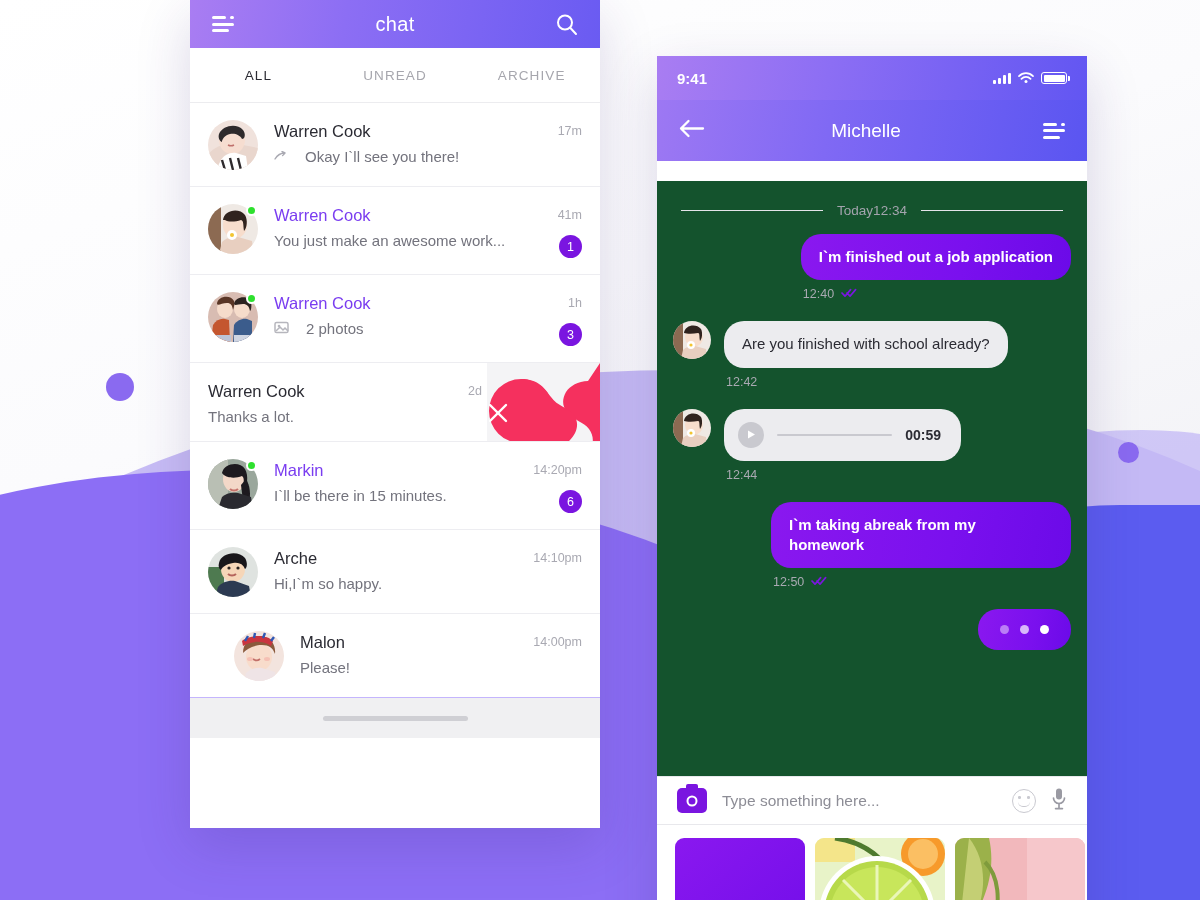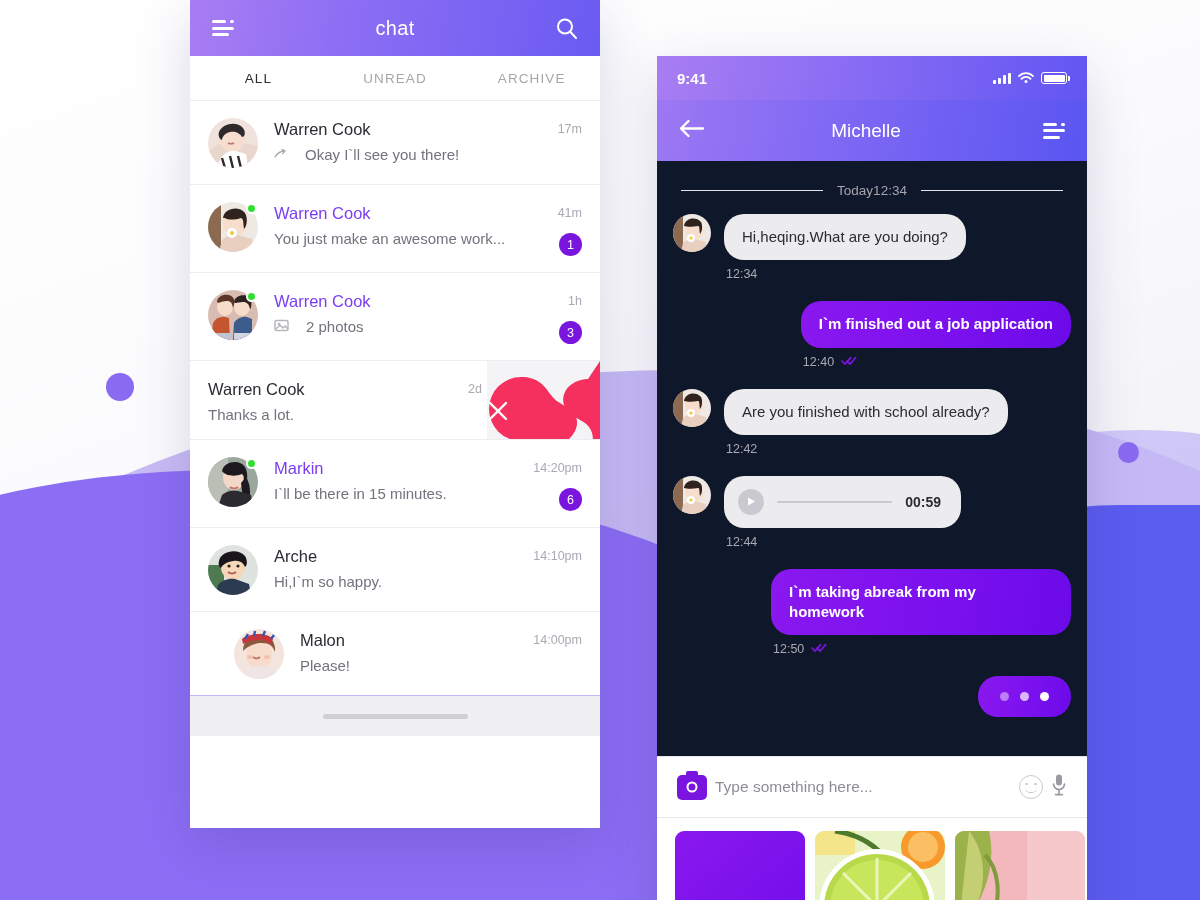--- a/index.html
+++ b/index.html
@@ -53,38 +53,38 @@
     left: 190px; top: 0; width: 410px; height: 828px;
     box-shadow: 0 18px 50px rgba(60, 40, 120, .18);
   }
   #phone-right {
     left: 657px; top: 56px; width: 430px; height: 900px;
     box-shadow: 0 18px 50px rgba(60, 40, 120, .18);
   }
 
   
   .l-header {
-    height: 56px; background: linear-gradient(100deg, #a97df2 0%, #8c6ef4 38%, #6a5bf2 100%);
+    height: 48px; background: linear-gradient(100deg, #a97df2 0%, #8c6ef4 38%, #6a5bf2 100%);
     display: flex; align-items: center; padding: 16px 22px; position: relative;
   }
   .l-title {
     position: absolute; left: 0; right: 0; text-align: center;
     color: #fff; font-size: 20px; letter-spacing: .3px;
   }
   .ico-menu { width: 22px; height: 16px; position: relative; z-index: 2; }
   .ico-menu i { position: absolute; background: #fff; border-radius: 1.5px; height: 3px; left: 0; }
   .ico-menu i.m1 { top: 0; width: 14px; }
   .ico-menu i.m1b { top: 0; width: 4px; left: 18px; }
   .ico-menu i.m2 { top: 6.5px; width: 22px; }
   .ico-menu i.m3 { top: 13px; width: 17px; }
   .ico-search { margin-left: auto; z-index: 2; display: flex; }
 
   
   .tabs {
-    display: flex; height: 45px; align-items: center; background: #fff;
+    display: flex; height: 55px; align-items: center; background: #fff;
     border-bottom: 1px solid #ececef;
   }
   .tab { flex: 1; text-align: center; font-size: 13.5px; letter-spacing: 1.1px; color: #a6a6ad; }
   .tab.active { color: #2b2b33; }
 
   
   .conv-list { background: #fff; }
   .conv {
     display: flex; align-items: flex-start; padding: 17px 18px 16px 18px;
     position: relative; border-bottom: 1px solid #ededf1;
@@ -137,21 +137,21 @@
   .batt { width: 26px; height: 12px; border: 1.6px solid #fff; border-radius: 3px; padding: 1.5px; position: relative; }
   .batt::after { content:""; position:absolute; right:-4px; top:3px; width:2.4px; height:5px; background:#fff; border-radius:0 1px 1px 0;}
   .batt i { display: block; height: 100%; width: 100%; background: #fff; border-radius: 1px; }
 
   .r-nav {
     height: 61px; background: linear-gradient(100deg, #9d78f3 0%, #8069f4 40%, #5a55f1 100%);
     display: flex; align-items: center; padding: 0 22px; position: relative;
   }
   .r-title { position: absolute; left: 0; right: 12px; text-align: center; color: #fff; font-size: 19px; }
 
-  .chat-area { background: #0f172a; height: 595px; position: relative; padding: 0 16px; }
+  .chat-area { background: #14532d; height: 595px; position: relative; padding: 0 16px; margin-top: 20px; }
   .day-divider { display: flex; align-items: center; gap: 14px; padding: 22px 8px 16px; }
   .day-divider .ln { flex: 1; height: 1px; background: #e4e4e9; }
   .day-divider span { font-size: 13.5px; color: #a4a4ae; }
 
   .row { display: flex; margin-bottom: 4px; }
   .row.out { justify-content: flex-end; }
   .msg-avatar { width: 38px; height: 38px; border-radius: 50%; overflow: hidden; flex: 0 0 38px; margin-right: 13px; position: relative; }
   .bubble-col { max-width: 300px; }
   .bubble {
     padding: 13px 18px; font-size: 15px; line-height: 1.35;
@@ -176,22 +176,22 @@
   .voice-dur { font-size: 14px; color: #2b2b33; font-weight: bold; }
   .typing {
     background: linear-gradient(100deg, #8a18ef 0%, #7a10ee 60%, #6b0ae8 100%);
     border-radius: 20px; padding: 16px 22px; display: inline-flex; gap: 11px; align-items: center;
   }
   .typing i { width: 9px; height: 9px; border-radius: 50%; background: #fff; display: block; }
   .typing i:nth-child(1) { opacity: .45; }
   .typing i:nth-child(2) { opacity: .7; }
 
   .input-bar {
-    height: 62px; border-top: 1px solid #e8e8ec; border-bottom: 1px solid #e8e8ec;
-    background: #fff; display: flex; align-items: center; padding: 16px 20px; gap: 8px;
+    height: 49px; border-top: 1px solid #e8e8ec; border-bottom: 1px solid #e8e8ec;
+    background: #fff; display: flex; align-items: center; padding: 16px 20px; gap: 15px;
   }
   .cam-btn { width: 30px; height: 25px; border-radius: 5px; background: #7a15e0; position: relative; flex: 0 0 30px; }
   .cam-btn::before { content:""; position:absolute; left:9px; top:-4px; width:12px; height:5px; background:#7a15e0; border-radius:2px 2px 0 0;}
   .cam-btn i { position: absolute; left: 50%; top: 50%; transform: translate(-50%,-50%);
                width: 11px; height: 11px; border: 2px solid #fff; border-radius: 50%; }
   .input-ph { flex: 1; font-size: 15.5px; color: #8d8d96; }
   .emoji { width: 24px; height: 24px; border-radius: 50%; border: 1.6px solid #c9c9d0; position: relative; flex: 0 0 24px; }
   .emoji::before, .emoji::after { content:""; position:absolute; width:2.6px; height:2.6px; background:#c9c9d0; border-radius:50%; top:6.5px;}
   .emoji::before{left:5px}.emoji::after{right:5px}
   .emoji i { position:absolute; left:5px; right:5px; bottom:5px; height:5px;
@@ -485,39 +485,20 @@
   </div>
 
   <div class="chat-area">
 
     <div class="day-divider">
       <span class="ln"></span>
       <span>Today12:34</span>
       <span class="ln"></span>
     </div>
 
-    <div class="row">
-      <div class="msg-avatar">
-        <svg viewBox="0 0 38 38">
-            <rect width="38" height="38" fill="#efe9e4"></rect>
-            <rect width="10" height="38" fill="#8c6a52"></rect>
-            <ellipse cx="21" cy="16" rx="9" ry="10" fill="#f7ddcc"></ellipse>
-            <path d="M11 12c1-8 12-10 17-4 2 4 1 10-1 12-1-5 0-8-2-8-5 1-11 1-14 0z" fill="#30231e"></path>
-            <path d="M10 29c3-3 8-5 12-4l11 3 1 10H8z" fill="#e8cfc0"></path>
-            <circle cx="18" cy="24" r="4" fill="#fff"></circle>
-            <circle cx="18" cy="24" r="1.6" fill="#f2c531"></circle>
-          </svg>
-      </div>
-      <div class="bubble-col">
-        <div class="bubble in">Hi,heqing.What are you doing?</div>
-        <div class="stamp">
-          <span>12:34</span>
-        </div>
-      </div>
-    </div>
 
     <div class="row out">
       <div class="bubble-col">
         <div class="bubble out">I`m finished out a job application</div>
         <div class="stamp right">
           <span>12:40</span>
           <span>
             <svg width="16" height="10" viewBox="0 0 16 10">
                 <path d="M1 5l3 3.2L9.6 1.6M6 5l3 3.2L14.6 1.6" stroke="#7a15e0" stroke-width="1.7" fill="none" stroke-linecap="round" stroke-linejoin="round"></path>
               </svg>

